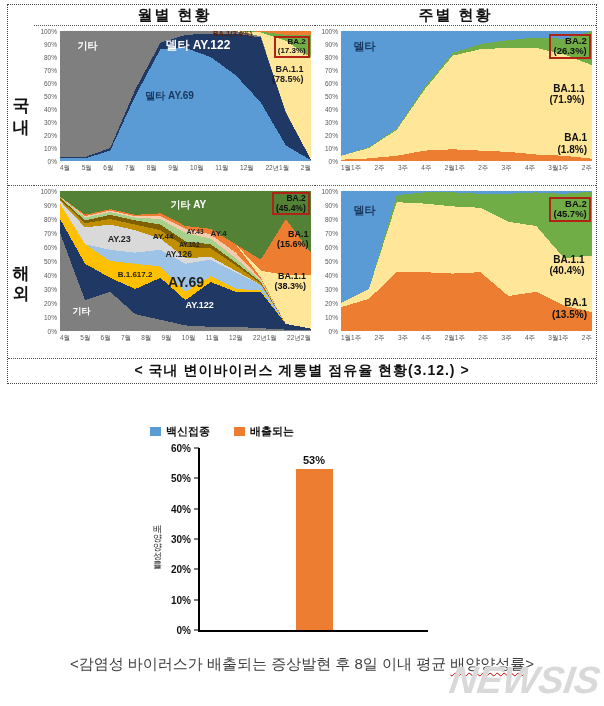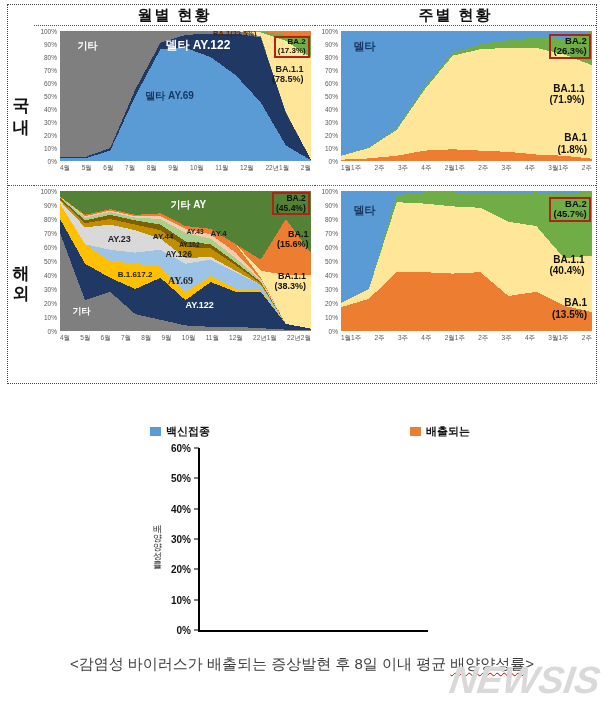--- a/index.html
+++ b/index.html
@@ -25,21 +25,21 @@
   .row2 .ycol,.row2 .plot{height:140px;}
   .ycol span{position:absolute;right:3px;transform:translateY(-50%);font-size:6.5px;color:#595959;}
   .pcol{flex:1;display:flex;flex-direction:column;min-width:0;padding-right:4px;}
   .plot{position:relative;}
   .plot svg{position:absolute;left:0;top:0;width:100%;height:100%;}
   .xrow{display:flex;justify-content:space-between;font-size:6.5px;color:#595959;padding-top:3px;}
   .ann{position:absolute;line-height:1.12;white-space:pre-line;font-weight:700;}
   .redbox{border:2px solid #b02418;padding:0 2px;}
   
   .barwrap{position:absolute;left:150px;top:424px;width:320px;}
-  .blegend{display:flex;justify-content:space-between;gap:24px;font-size:11px;font-weight:700;margin-bottom:9px;}
+  .blegend{display:flex;justify-content:flex-start;gap:24px;font-size:11px;font-weight:700;margin-bottom:9px;}
   .blegend .item{display:flex;align-items:center;}
   .blegend .sw{display:inline-block;width:11px;height:9px;margin-right:5px;}
   .barbody{display:flex;}
   .ylab{width:14px;display:flex;align-items:center;justify-content:center;}
   .ylab span{writing-mode:vertical-rl;text-orientation:upright;font-size:9px;color:#222;letter-spacing:0;}
   .byaxis{position:relative;width:34px;height:182px;flex:none;}
   .byaxis span{position:absolute;right:7px;transform:translateY(-50%);font-size:10px;font-weight:700;}
   .byaxis i{position:absolute;right:-1px;width:5px;height:1px;background:#000;transform:translateY(-50%);}
   .bplot{position:relative;width:228px;height:182px;border-left:2px solid #000;border-bottom:2px solid #000;}
   .bars{display:flex;height:100%;align-items:flex-end;}
@@ -90,21 +90,21 @@
                 <polygon points="0.00,100.00 10.00,100.00 20.00,100.00 30.00,100.00 40.00,100.00 50.00,100.00 60.00,100.00 70.00,100.00 80.00,100.00 90.00,100.00 100.00,100.00 100.00,99.50 90.00,88.00 80.00,55.00 70.00,34.00 60.00,20.00 50.00,13.00 40.00,14.00 30.00,50.00 20.00,92.00 10.00,98.00 0.00,98.00" fill="#5b9bd5" shape-rendering="crispEdges"></polygon>
                 <polygon points="0.00,98.00 10.00,98.00 20.00,92.00 30.00,50.00 40.00,14.00 50.00,13.00 60.00,20.00 70.00,34.00 80.00,55.00 90.00,88.00 100.00,99.50 100.00,99.00 90.00,63.00 80.00,5.00 70.00,2.00 60.00,2.00 50.00,3.00 40.00,9.00 30.00,45.00 20.00,90.00 10.00,97.00 0.00,97.00" fill="#1f3864" shape-rendering="crispEdges"></polygon>
                 <polygon points="0.00,97.00 10.00,97.00 20.00,90.00 30.00,45.00 40.00,9.00 50.00,3.00 60.00,2.00 70.00,2.00 80.00,5.00 90.00,63.00 100.00,99.00 100.00,99.00 90.00,62.50 80.00,4.00 70.00,0.00 60.00,0.00 50.00,0.00 40.00,0.00 30.00,0.00 20.00,0.00 10.00,0.00 0.00,0.00" fill="#7f7f7f" shape-rendering="crispEdges"></polygon>
                 <polygon points="0.00,0.00 10.00,0.00 20.00,0.00 30.00,0.00 40.00,0.00 50.00,0.00 60.00,0.00 70.00,0.00 80.00,4.00 90.00,62.50 100.00,99.00 100.00,20.50 90.00,7.50 80.00,1.00 70.00,0.00 60.00,0.00 50.00,0.00 40.00,0.00 30.00,0.00 20.00,0.00 10.00,0.00 0.00,0.00" fill="#ffe699" shape-rendering="crispEdges"></polygon>
                 <polygon points="0.00,0.00 10.00,0.00 20.00,0.00 30.00,0.00 40.00,0.00 50.00,0.00 60.00,0.00 70.00,0.00 80.00,1.00 90.00,7.50 100.00,20.50 100.00,3.20 90.00,3.00 80.00,0.50 70.00,0.00 60.00,0.00 50.00,0.00 40.00,0.00 30.00,0.00 20.00,0.00 10.00,0.00 0.00,0.00" fill="#70ad47" shape-rendering="crispEdges"></polygon>
                 <polygon points="0.00,0.00 10.00,0.00 20.00,0.00 30.00,0.00 40.00,0.00 50.00,0.00 60.00,0.00 70.00,0.00 80.00,0.50 90.00,3.00 100.00,3.20 100.00,0.00 90.00,0.00 80.00,0.00 70.00,0.00 60.00,0.00 50.00,0.00 40.00,0.00 30.00,0.00 20.00,0.00 10.00,0.00 0.00,0.00" fill="#ed7d31" shape-rendering="crispEdges"></polygon>
               </svg>
               <div class="ann" style="top: 7%; left: 7%; font-size: 10px; color: rgb(255, 255, 255);">기타</div>
               <div class="ann" style="top: 6%; left: 42%; font-size: 12px; color: rgb(255, 255, 255);">델타 AY.122</div>
               <div class="ann" style="top: 45%; left: 34%; font-size: 10px; color: rgb(23, 55, 94);">델타 AY.69</div>
-              <div class="ann" style="top: -1%; left: 61%; font-size: 7.5px; color: rgb(90, 30, 0);">BA.1(22.5%)</div>
+              <div class="ann" style="top: -1%; left: 61%; font-size: 7.5px; color: rgb(90, 30, 0);">BA.1(3.6%)</div>
               <div class="ann redbox" style="top: 4%; right: 0.5%; text-align: right; font-size: 8px; color: rgb(17, 17, 17);">BA.2
 (17.3%)</div>
               <div class="ann" style="top: 25%; right: 3%; text-align: right; font-size: 9px; color: rgb(26, 26, 26);">BA.1.1
 (78.5%)</div>
             </div>
             <div class="xrow">
               <span>4월</span>
               <span>5월</span>
               <span>6월</span>
               <span>7월</span>
@@ -202,21 +202,21 @@
                 <polygon points="0.00,4.00 10.00,17.00 20.00,13.00 30.00,17.00 40.00,16.00 50.00,25.00 60.00,27.00 70.00,38.00 80.00,49.00 90.00,20.00 100.00,44.40 100.00,0.00 90.00,0.00 80.00,0.00 70.00,0.00 60.00,0.00 50.00,0.00 40.00,0.00 30.00,0.00 20.00,0.00 10.00,0.00 0.00,0.00" fill="#538135" shape-rendering="crispEdges"></polygon>
               </svg>
               <div class="ann" style="top: 6%; left: 44%; font-size: 10px; color: rgb(255, 255, 255);">기타 AY</div>
               <div class="ann" style="top: 31%; left: 19%; font-size: 9px; color: rgb(34, 34, 34);">AY.23</div>
               <div class="ann" style="top: 57%; left: 23%; font-size: 8px; color: rgb(34, 34, 34);">B.1.617.2</div>
               <div class="ann" style="top: 30%; left: 37%; font-size: 8px; color: rgb(34, 34, 34);">AY.44</div>
               <div class="ann" style="top: 26.5%; left: 50.5%; font-size: 6.5px; color: rgb(34, 34, 34);">AY.43</div>
               <div class="ann" style="top: 28%; left: 60%; font-size: 8px; color: rgb(34, 34, 34);">AY.4</div>
               <div class="ann" style="top: 36%; left: 47.5%; font-size: 6.5px; color: rgb(34, 34, 34);">AY.102</div>
               <div class="ann" style="top: 42%; left: 42%; font-size: 8.5px; color: rgb(34, 34, 34);">AY.126</div>
-              <div class="ann" style="top: 60%; left: 43%; font-size: 10px; color: rgb(34, 34, 34); font-family: Liberation Serif, serif;">AY.69</div>
+              <div class="ann" style="top: 60%; left: 43%; font-size: 14px; color: rgb(34, 34, 34);">AY.69</div>
               <div class="ann" style="top: 78%; left: 50%; font-size: 9px; color: rgb(255, 255, 255);">AY.122</div>
               <div class="ann" style="top: 82%; left: 5%; font-size: 9px; color: rgb(255, 255, 255);">기타</div>
               <div class="ann redbox" style="top: 1%; right: 0.5%; text-align: right; font-size: 8.5px; color: rgb(17, 17, 17);">BA.2
 (45.4%)</div>
               <div class="ann" style="top: 27%; right: 1%; text-align: right; font-size: 9px; color: rgb(17, 17, 17);">BA.1
 (15.6%)</div>
               <div class="ann" style="top: 57%; right: 2%; text-align: right; font-size: 9px; color: rgb(17, 17, 17);">BA.1.1
 (38.3%)</div>
             </div>
             <div class="xrow">
@@ -275,20 +275,21 @@
               <span>2주</span>
               <span>3주</span>
               <span>4주</span>
               <span>3월1주</span>
               <span>2주</span>
             </div>
           </div>
         </div>
       </div>
 
+    <div class="cap-row">&lt; 국내 변이바이러스 계통별 점유율 현황(3.12.) &gt;</div>
   </div>
 
   <div class="barwrap">
       <div class="blegend">
         <div class="item">
           <span class="sw" style="background: rgb(91, 155, 213);"></span>
           <span>백신접종</span>
         </div>
         <div class="item">
           <span class="sw" style="background: rgb(237, 125, 49);"></span>
@@ -310,20 +311,24 @@
           <i style="top: 50%;"></i>
           <span style="top: 33.3333%;">40%</span>
           <i style="top: 33.3333%;"></i>
           <span style="top: 16.6667%;">50%</span>
           <i style="top: 16.6667%;"></i>
           <span style="top: 0%;">60%</span>
           <i style="top: 0%;"></i>
         </div>
         <div class="bplot">
           <div class="bars">
+            <div class="bslot">
+              <div class="bval">53%</div>
+              <div class="bar" style="height: 88.3333%; background: rgb(237, 125, 49);"></div>
+            </div>
           </div>
         </div>
       </div>
     </div>
 
   <div class="bottom-caption">
     <span>&lt;감염성 바이러스가 배출되는 증상발현 후 8일 이내 평균 </span><span class="wavy">배양양성률</span><span>&gt;</span>
   </div>
 
   <div class="watermark">NEWSIS</div>

